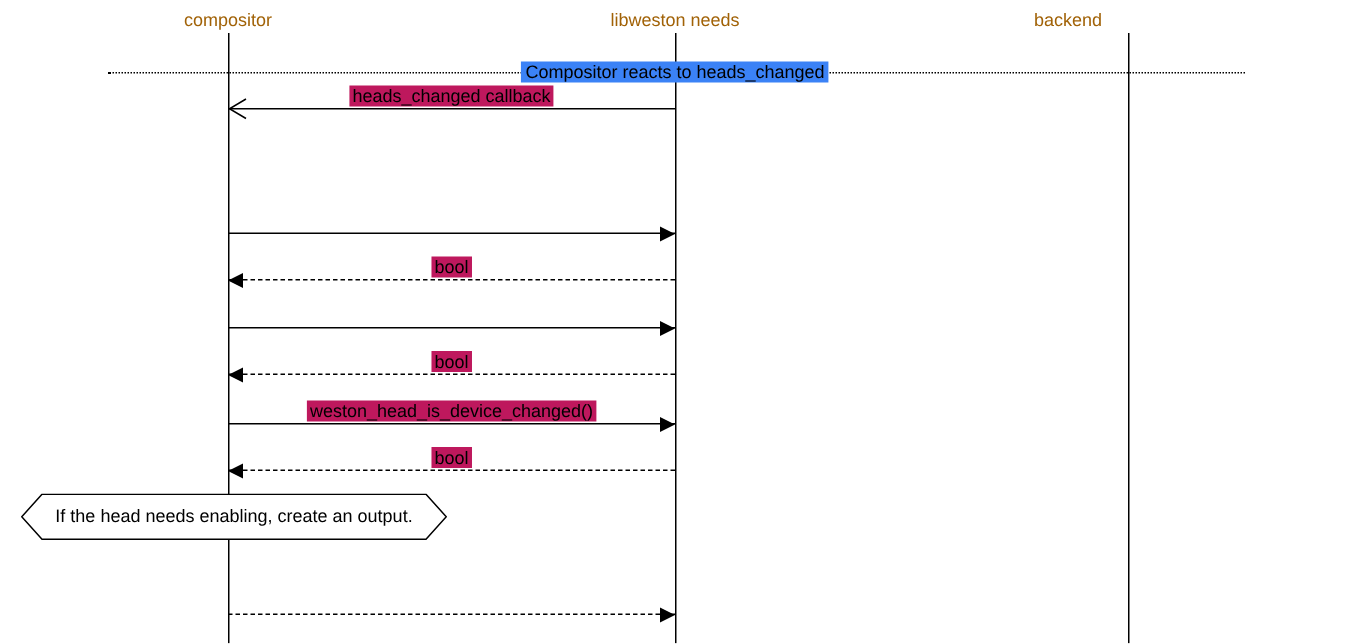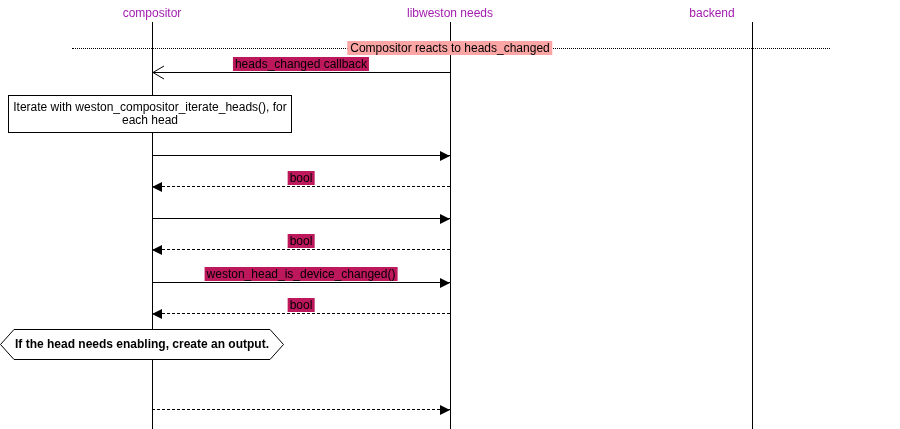--- a/index.html
+++ b/index.html
@@ -18,36 +18,36 @@
     background: #ffffff;
     overflow: hidden;
   }
   .lifeline-head {
     position: absolute;
     transform: translateX(-50%);
     white-space: nowrap;
     font-size: 12px;
     line-height: 14px;
     text-align: center;
-    color: #a21caf;
+    color: #a16207;
   }
   .lifeline-line {
     position: absolute;
     width: 1px;
     background: #000000;
   }
   .divider {
     position: absolute;
     height: 0;
     border-top: 1px dotted #000000;
   }
   .divider-label {
     position: absolute;
     transform: translate(-50%, -50%);
-    background: #fca5a5;
+    background: #3b82f6;
     padding: 0 3px;
     font-size: 12px;
     line-height: 14px;
     white-space: nowrap;
   }
   .msg-line {
     position: absolute;
     height: 0;
   }
   .msg-line.solid {
@@ -150,24 +150,21 @@
     <div class="arrowhead filled-left" style="left: 152px; top: 245px;"></div>
     <div class="msg-label" style="left: 301px; top: 248px;">bool</div>
     <div class="msg-line solid" style="left: 152px; top: 282px; width: 298px;"></div>
     <div class="arrowhead filled-right" style="left: 440px; top: 278px;"></div>
     <div class="msg-label" style="left: 301px; top: 281px;">weston_head_is_device_changed()</div>
     <div class="msg-line dashed" style="left: 152px; top: 313px; width: 298px;"></div>
     <div class="arrowhead filled-left" style="left: 152px; top: 309px;"></div>
     <div class="msg-label" style="left: 301px; top: 312px;">bool</div>
     <div class="msg-line dashed" style="left: 152px; top: 409px; width: 298px;"></div>
     <div class="arrowhead filled-right" style="left: 440px; top: 405px;"></div>
-    <div class="note-box" style="left: 8px; top: 95px; width: 284px; height: 38px;">
-      <span>Iterate with weston_compositor_iterate_heads(), for each head</span>
-    </div>
-    <div class="hex-box" style="left: 0; top: 329px; width: 284px; height: 31px; font-weight: bold;">
+    <div class="hex-box" style="left: 14px; top: 329px; width: 284px; height: 31px;">
       <svg width="284" height="31" viewBox="0 0 284 31">
         <polygon points="14,0.5 270,0.5 283.5,15.5 270,30.5 14,30.5 0.5,15.5" fill="#ffffff" stroke="#000000" stroke-width="1"></polygon>
       </svg>
       <div class="hex-text">
         <span>If the head needs enabling, create an output.</span>
       </div>
     </div>
   </div>
 
 </body></html>

